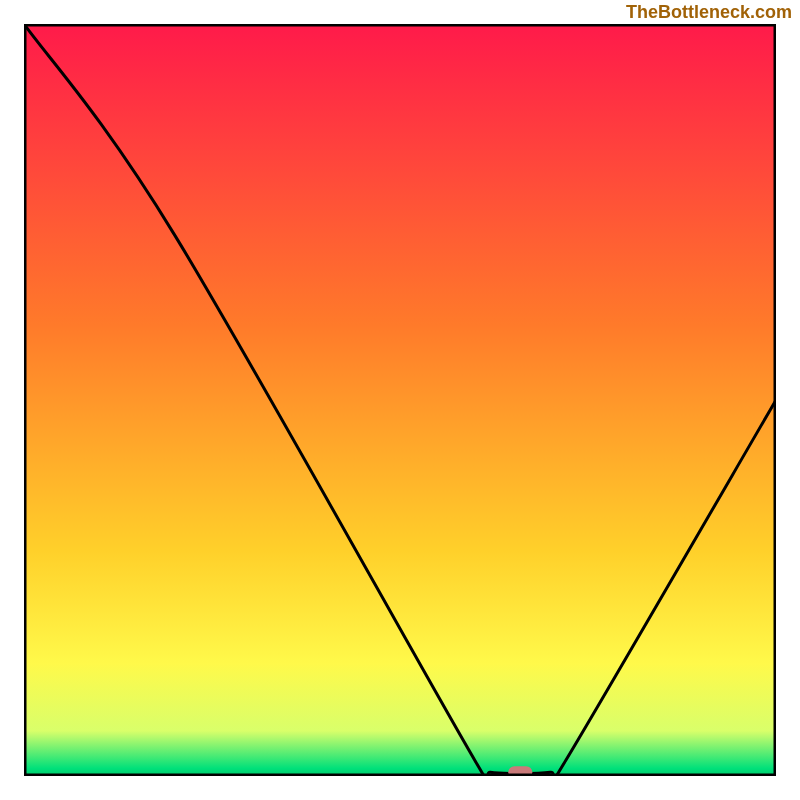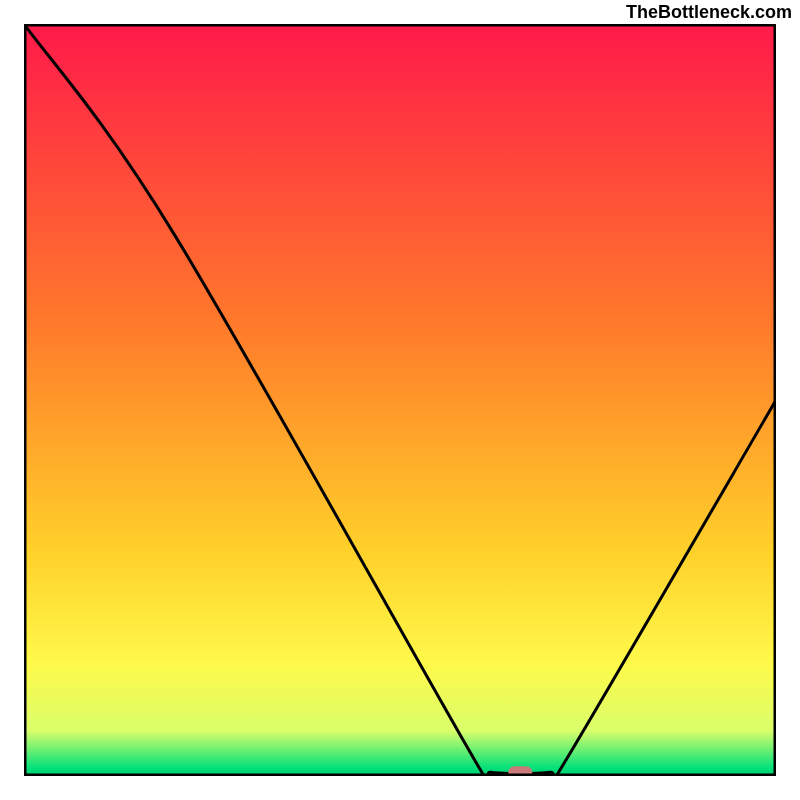--- a/index.html
+++ b/index.html
@@ -10,21 +10,21 @@
     background: #ffffff;
     font-family: Arial, sans-serif;
     position: relative;
   }
   .watermark {
     position: absolute;
     top: 2px;
     right: 8px;
     font-size: 18px;
     font-weight: bold;
-    color: #000000;
+    color: #a16207;
     z-index: 10;
   }
   .chart-container {
     position: absolute;
     left: 24px;
     top: 24px;
     width: 752px;
     height: 752px;
     background: #ffffff;
   }

